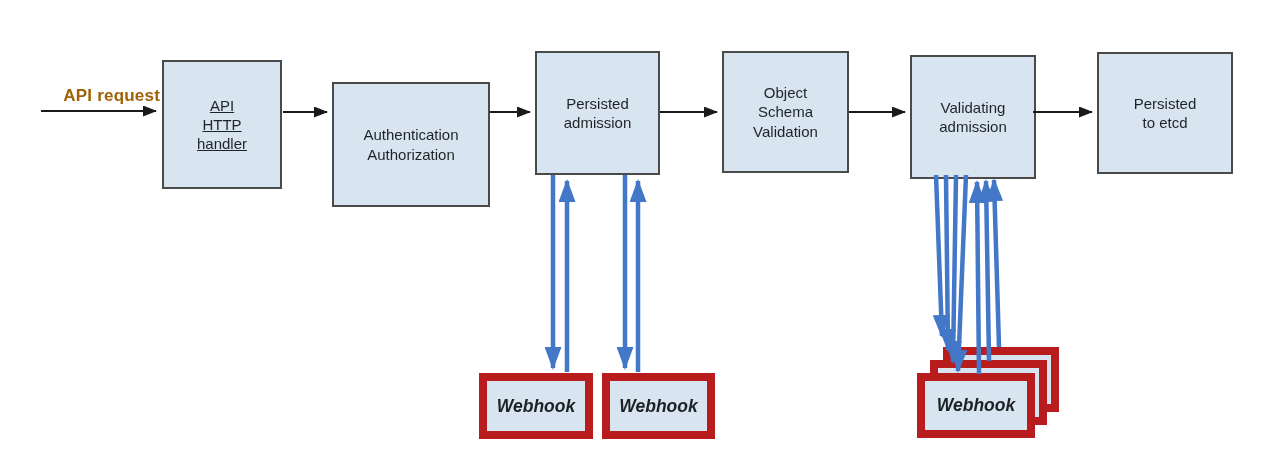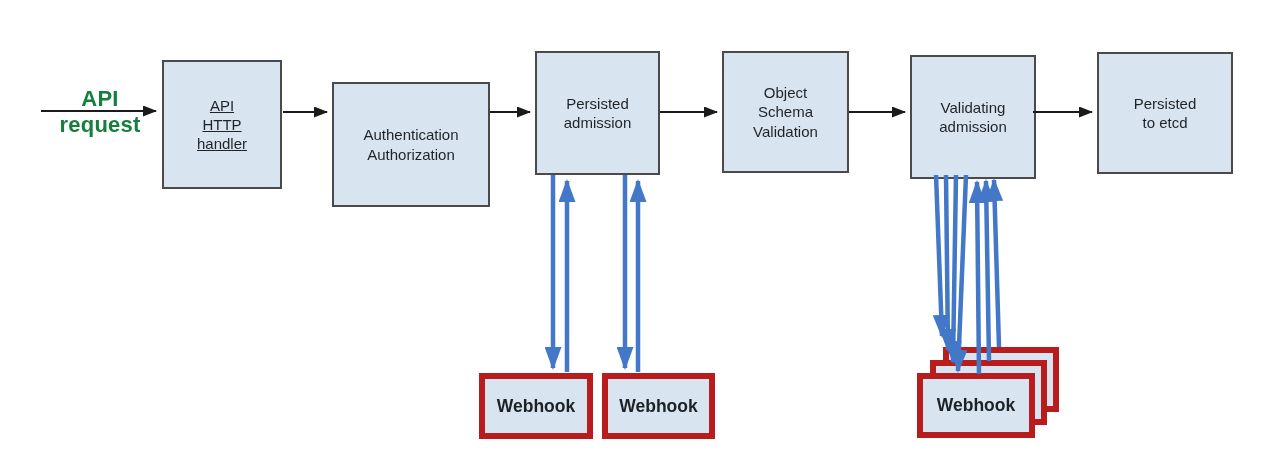--- a/index.html
+++ b/index.html
@@ -16,44 +16,45 @@
     border:2px solid #4a4a4a;
     box-sizing:border-box;
     display:flex;align-items:center;justify-content:center;
     text-align:center;
     font-size:15px;line-height:1.28;color:#1f2328;
     white-space:pre-line;
   }
   .webhook{
     position:absolute;
     background:#d8e5f1;
-    border:6px solid #b91c1c;
+    border:8px solid #b91c1c;
     box-sizing:border-box;
     display:flex;align-items:center;justify-content:center;
     text-align:center;
     font-size:17.5px;font-weight:bold;color:#1c2126;
     white-space:pre-line;
+    font-style:italic;
   }
   
   #n-api-http-handler            {left:162px;top:60px;width:120px;height:129px;text-decoration:underline;}
   #n-authentication-authorization{left:332px;top:50px;width:158px;height:125px;margin-top:32px;}
   #n-mutating-admission          {left:535px;top:51px;width:125px;height:124px;}
   #n-object-schema-validation    {left:722px;top:51px;width:127px;height:122px;}
   #n-validating-admission        {left:910px;top:55px;width:126px;height:124px;}
   #n-persisted-to-etcd           {left:1097px;top:52px;width:136px;height:122px;}
   
   #wh-mutating-1{left:479px;top:373px;width:114px;height:66px;}
   #wh-mutating-2{left:602px;top:373px;width:113px;height:66px;}
   #wh-validating-back {left:943px;top:347px;width:116px;height:65px;}
   #wh-validating-mid  {left:930px;top:360px;width:117px;height:65px;}
   #wh-validating-front{left:917px;top:373px;width:118px;height:65px;}
   
   #api-request-label{
     position:absolute;left:40px;top:86px;width:120px;
-    text-align:center;font-size:22px;font-weight:600;color:#15803d;
+    text-align:right;font-size:17px;font-weight:600;color:#a16207;
     letter-spacing:.2px;
   }
   #arrows{
     position:absolute;left:0;top:0;width:1278px;height:476px;
     pointer-events:none;
   }
 </style>
 </head>
 <body>
 

